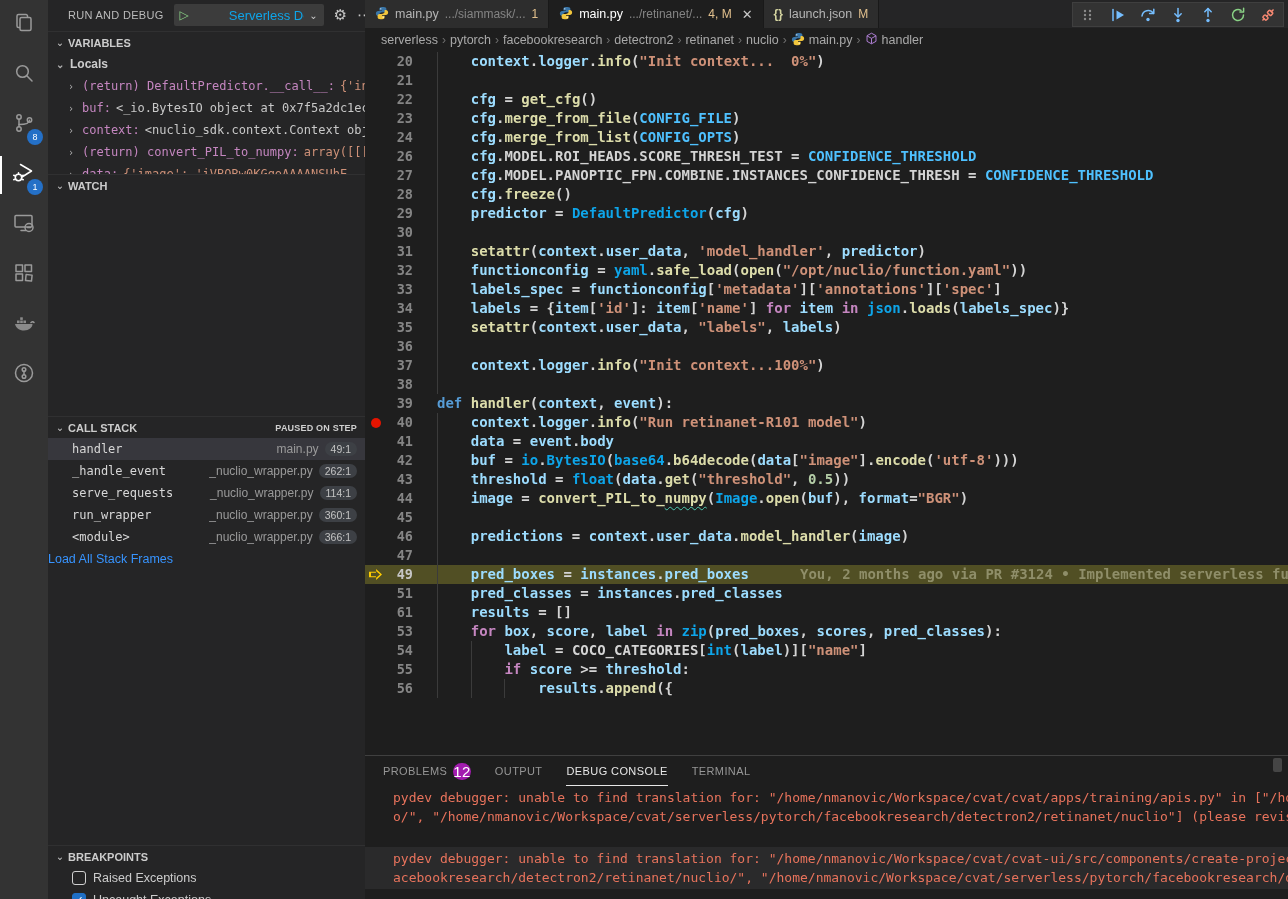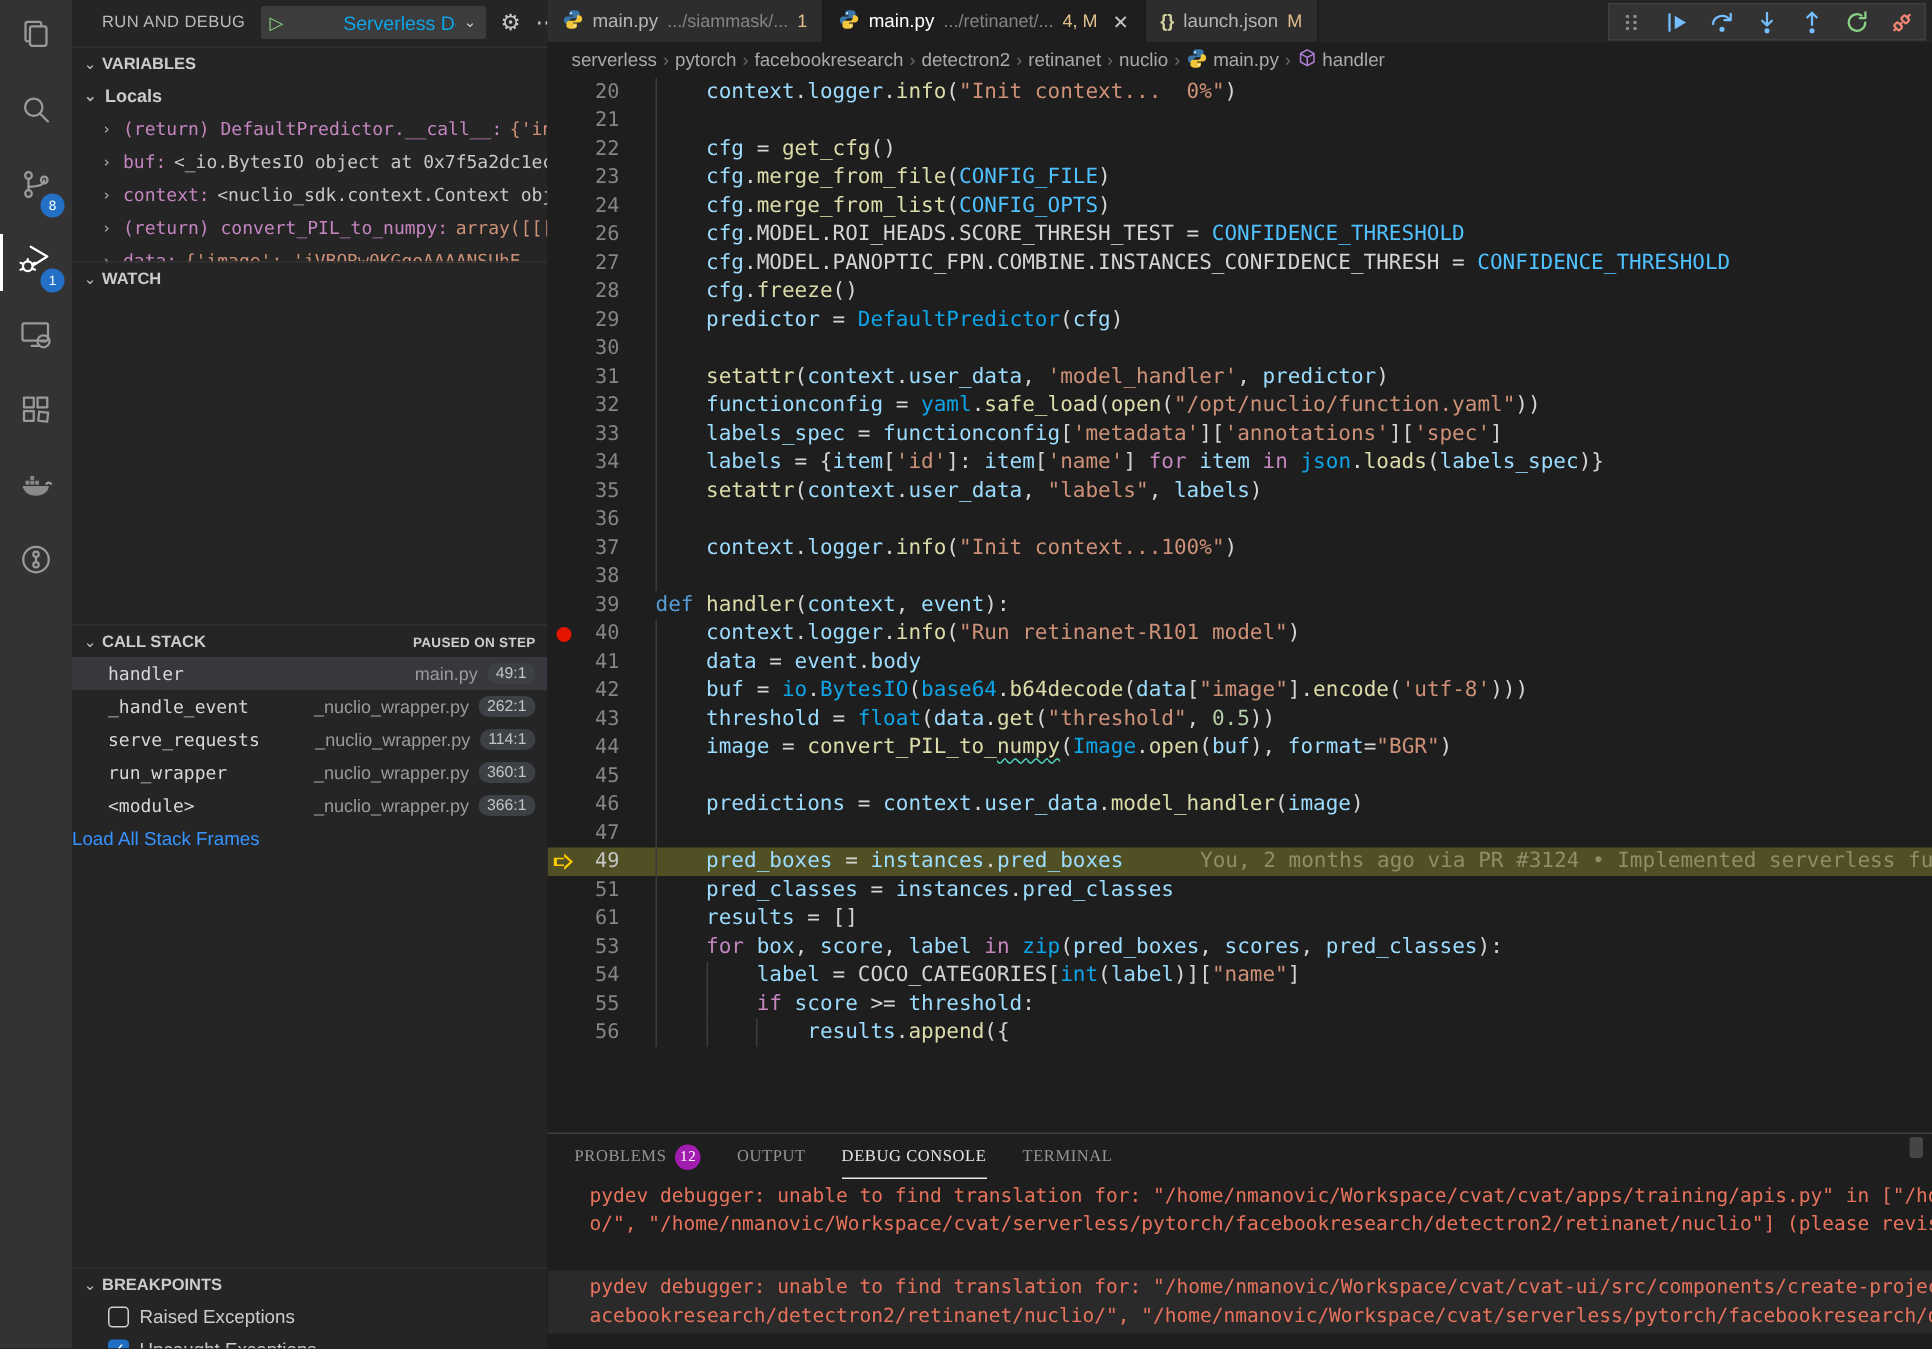--- a/index.html
+++ b/index.html
@@ -56,44 +56,44 @@
   .tab .json-ic { color:#d4d4a0; font-weight:bold; font-size:12px; }
   .dbg-toolbar { position:absolute; right:4px; top:2px; height:25px; background:#333333; border:1px solid #3f3f3f; display:flex; align-items:center; padding:0 6px; gap:12px; z-index:9; }
   .dbg-toolbar .ic { width:18px; height:18px; display:flex; align-items:center; justify-content:center; cursor:pointer; }
 
   .breadcrumbs { height:24px; display:flex; align-items:center; padding-left:16px; font-size:12.5px; color:#a9a9a9; gap:4px; background:#1e1e1e; flex:none; white-space:nowrap; }
   .breadcrumbs .sep { color:#6e6e6e; font-size:12px; }
   .bc-item { cursor:pointer; display:flex; align-items:center; gap:4px; }
 
   
   .editor { position:relative; flex:1; overflow:hidden; background:#1e1e1e;
-    font-family:"DejaVu Sans Mono",monospace; font-size:14px; }
+    font-family:"DejaVu Sans Mono",monospace; font-size:14px;font-weight:bold; }
   .code-line { display:flex; height:19px; line-height:19px; position:relative; white-space:pre; }
   .code-line.current { background:#514f24; }
   .glyph { width:22px; flex:none; position:relative; }
   .lnum { width:26px; flex:none; text-align:right; color:#858585; font-size:13.5px; }
   .code-line.current .lnum { color:#c6c6c6; }
   .codecell { margin-left:24px; position:relative; flex:1; }
   .bp-dot { position:absolute; left:6px; top:5px; width:10px; height:10px; border-radius:50%; background:#e51400; }
   .cur-arrow { position:absolute; left:4px; top:4px; width:13px; height:11px; background:#ffcc00;
     clip-path:polygon(0 25%, 55% 25%, 55% 0, 100% 50%, 55% 100%, 55% 75%, 0 75%); }
   .cur-arrow::after { content:""; position:absolute; left:2px; top:2px; right:2px; bottom:2px; background:#514f24;
     clip-path:polygon(0 25%, 55% 25%, 55% 0, 100% 50%, 55% 100%, 55% 75%, 0 75%); }
   .guide { position:absolute; top:0; bottom:0; width:1px; background:#3b3b3b; }
   .tk-p{color:#d4d4d4} .tk-k{color:#c586c0} .tk-kb{color:#569cd6} .tk-f{color:#dcdcaa}
   .tk-v{color:#9cdcfe} .tk-t{color:#0ea5e9} .tk-s{color:#ce9178} .tk-n{color:#b5cea8} .tk-c{color:#4fc1ff}
   .tk-fw{color:#dcdcaa; text-decoration:underline wavy #4ec9b0 1px; text-underline-offset:3px;}
   .blame { position:absolute; left:363px; top:0; color:#8f8e69; white-space:pre; }
 
   
   .panel { height:144px; flex:none; border-top:1px solid #404040; background:#1e1e1e; position:relative; overflow:hidden; }
-  .panel-tabs { height:30px; display:flex; align-items:center; gap:24px; padding-left:18px;font-family:Liberation Serif, serif; }
+  .panel-tabs { height:30px; display:flex; align-items:center; gap:24px; padding-left:18px; }
   .ptab { font-size:11px; letter-spacing:.4px; color:#969696; display:flex; align-items:center; gap:6px; height:100%; cursor:pointer; }
   .ptab.active { color:#e7e7e7; box-shadow:inset 0 -1px 0 #e7e7e7; }
-  .ptab .badge { background:#a21caf; color:#fff; border-radius:9px; min-width:17px; height:17px; line-height:17px; text-align:center; font-size:10px; }
+  .ptab .badge { background:#a21caf; color:#fff; border-radius:9px; min-width:17px; height:17px; line-height:17px; text-align:center; font-size:15px; }
   .console { font-family:"DejaVu Sans Mono",monospace; font-size:13px; color:#e8735c; }
   .console .blk { padding:2px 0 2px 28px; }
   .console .blk.hov { background:#2a2a2b; }
   .console .cline { height:19px; line-height:19px; white-space:pre; overflow:hidden; }
   .panel-scroll { position:absolute; right:6px; top:2px; width:9px; height:14px; background:#555; border-radius:2px; opacity:.7; }
 </style>
 </head>
 <body>
 
 <div class="app">

